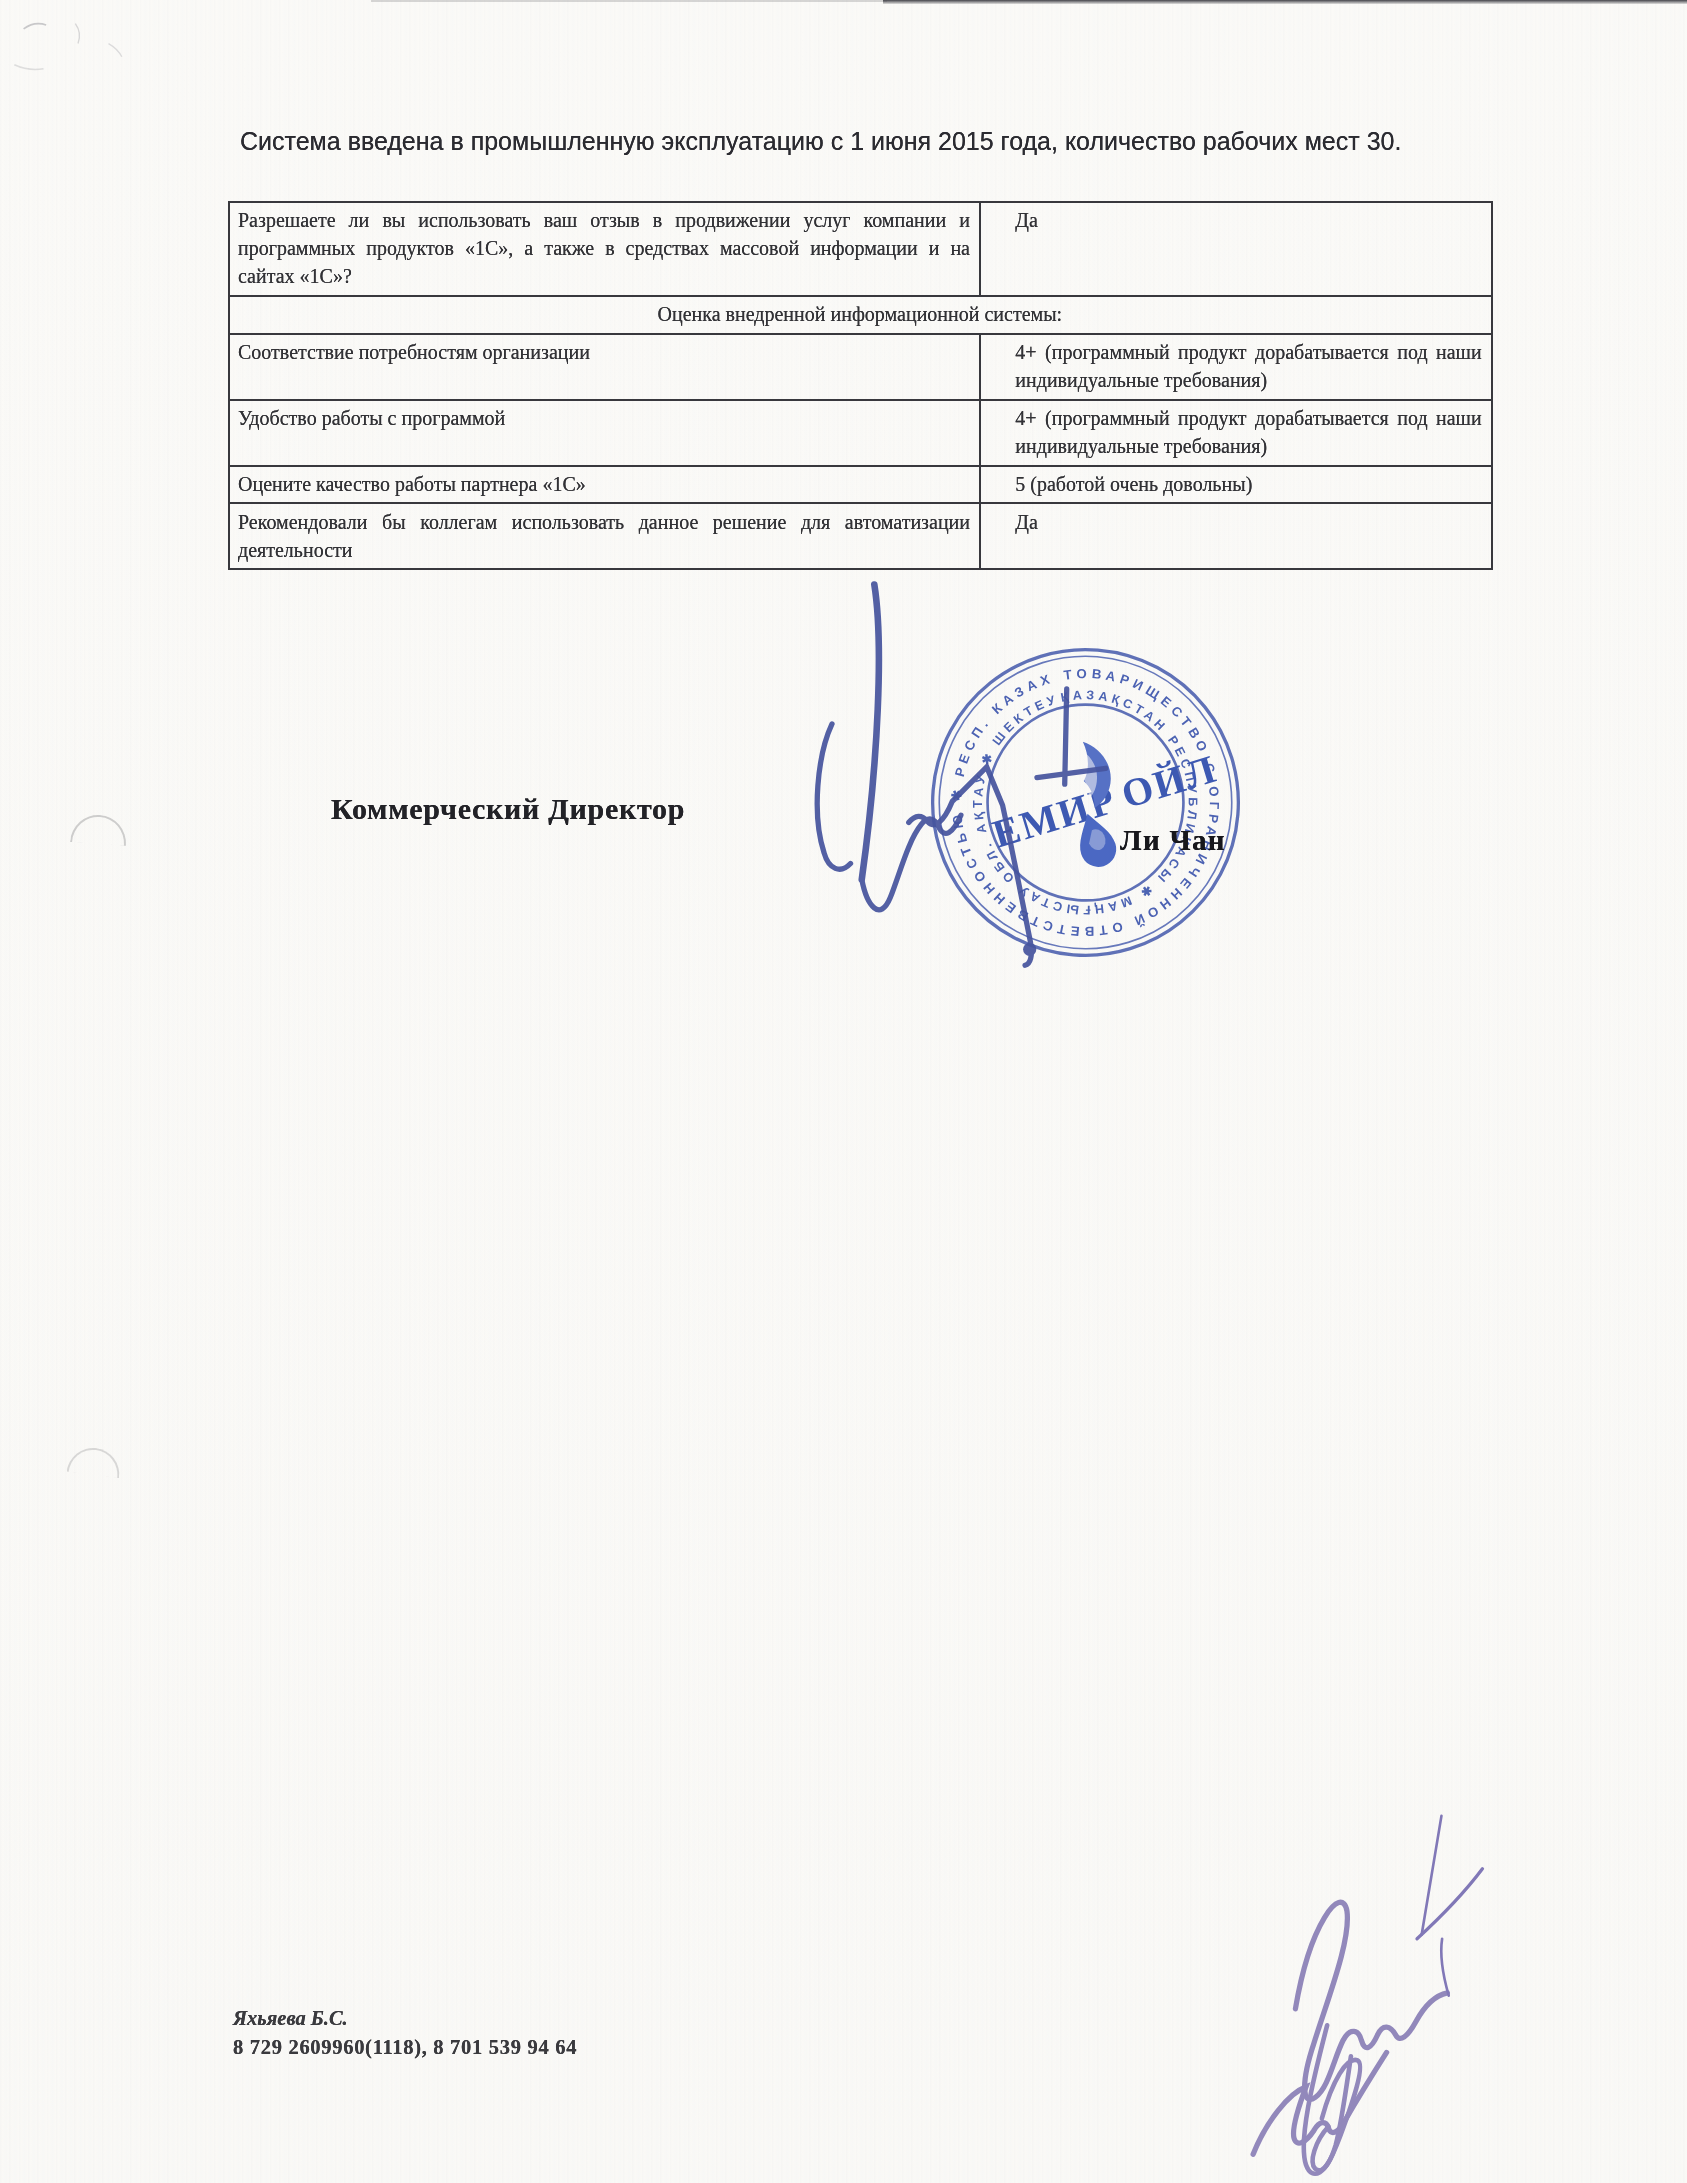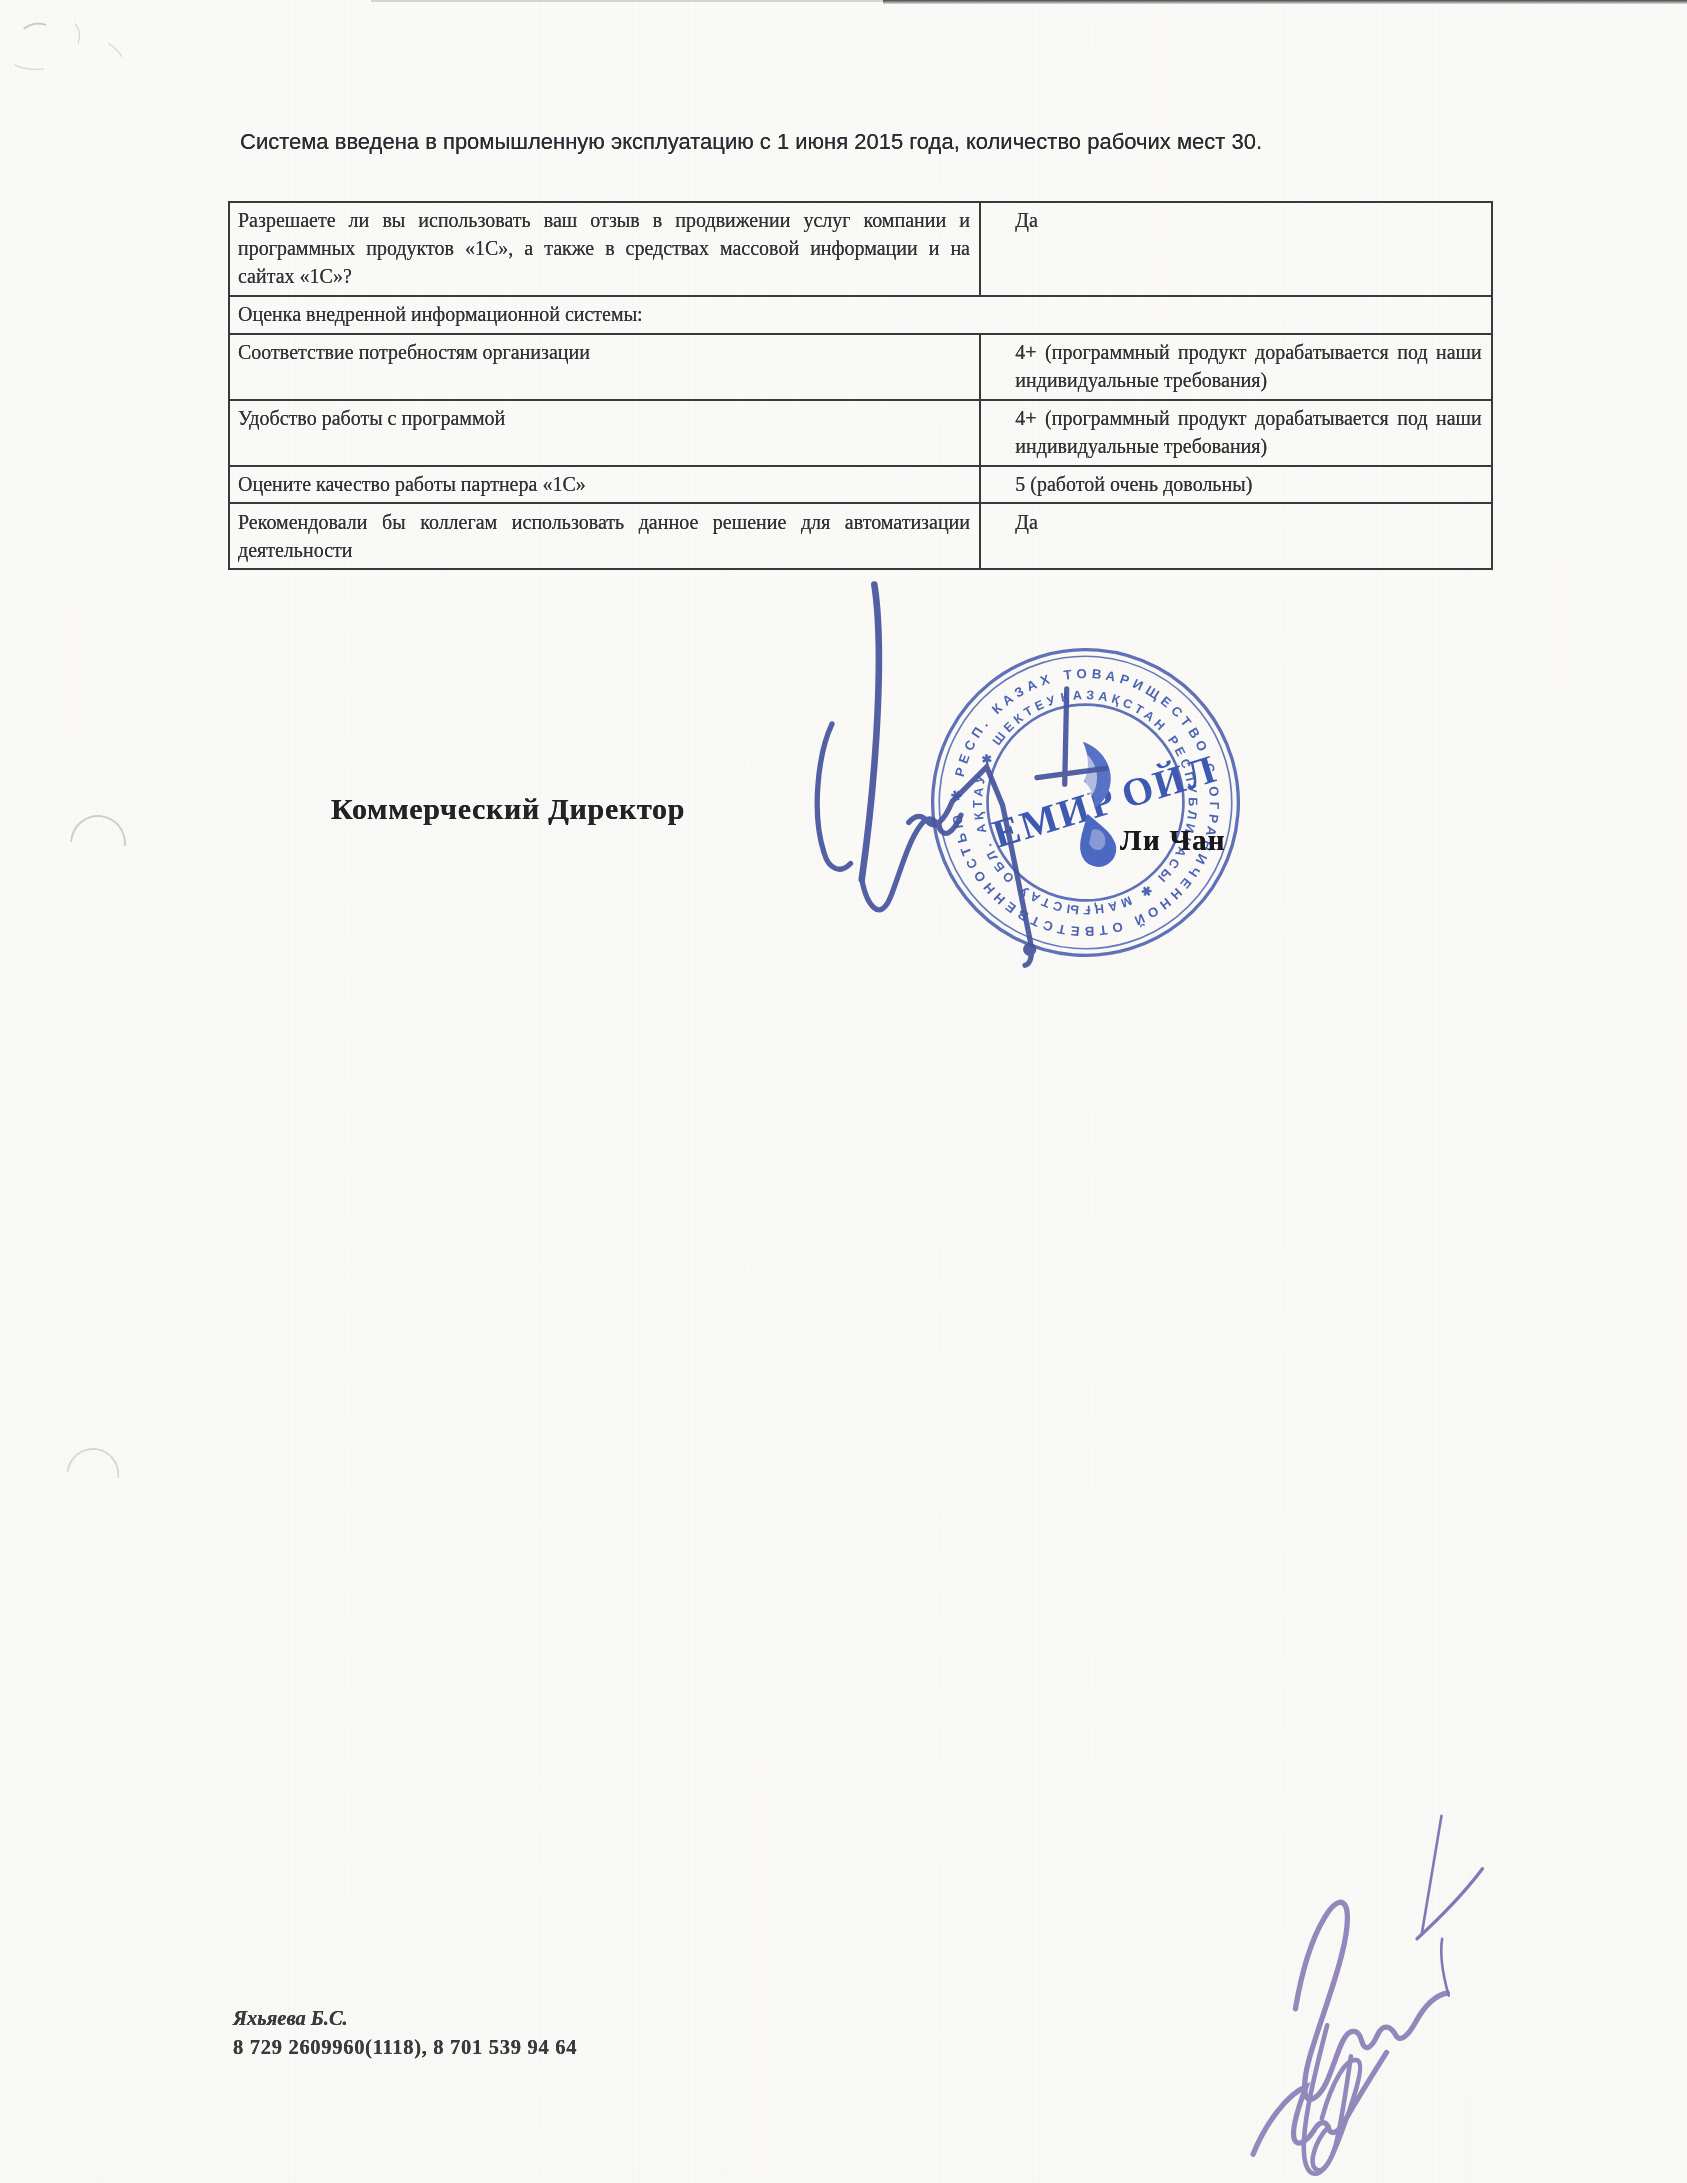--- a/index.html
+++ b/index.html
@@ -21,39 +21,39 @@
   .punch-arc{position:absolute;border:2.6px solid rgba(120,120,124,0.34);
     border-bottom:none;border-radius:50% 50% 0 0 / 100% 100% 0 0;}
   .punch-arc.a1{left:71px;top:815px;width:52px;height:26.5px;transform:rotate(4deg);}
   .punch-arc.a2{left:68px;top:1448px;width:49px;height:25px;border-color:rgba(120,120,124,0.26);transform:rotate(7deg);}
   .pencil-marks{position:absolute;left:9.3px;top:9.3px;}
 
   
   .intro{
     position:absolute;left:240px;top:127px;width:1277px;
     font-family:"Liberation Sans", sans-serif;
-    font-size:22px;line-height:29px;color:#2b2b31;
+    font-size:25px;line-height:29px;color:#2b2b31;
     text-shadow:0 0 0.5px #2b2b31;
     white-space:nowrap;
   }
 
   
   .survey{position:absolute;left:228px;top:201px;width:1265px;
     border-collapse:collapse;table-layout:fixed;}
   .survey td{
     border:2px solid #38383d;
     font-size:20px;line-height:28px;color:#323236;
     vertical-align:top;
     padding:3.3px 9.3px 4.6px 8px;
     text-shadow:0 0 0.3px #3a3a3e;
     margin-left:13px;
   }
   .survey td.q{width:61%;text-align:justify;}
   .survey td.a{width:39%;text-align:justify;padding-left:34px;}
-  .survey td.section{text-align:left;}
+  .survey td.section{text-align:center;}
   .survey tr.tall td{height:78px;}
 
   
   .sig-title{
     position:absolute;left:331px;top:792px;
     font-size:30px;font-weight:bold;letter-spacing:0.7px;color:#222227;
     text-shadow:0 0 0.4px #222227;
   }
   .sig-name{
     position:absolute;left:1120px;top:786px;z-index:40;

